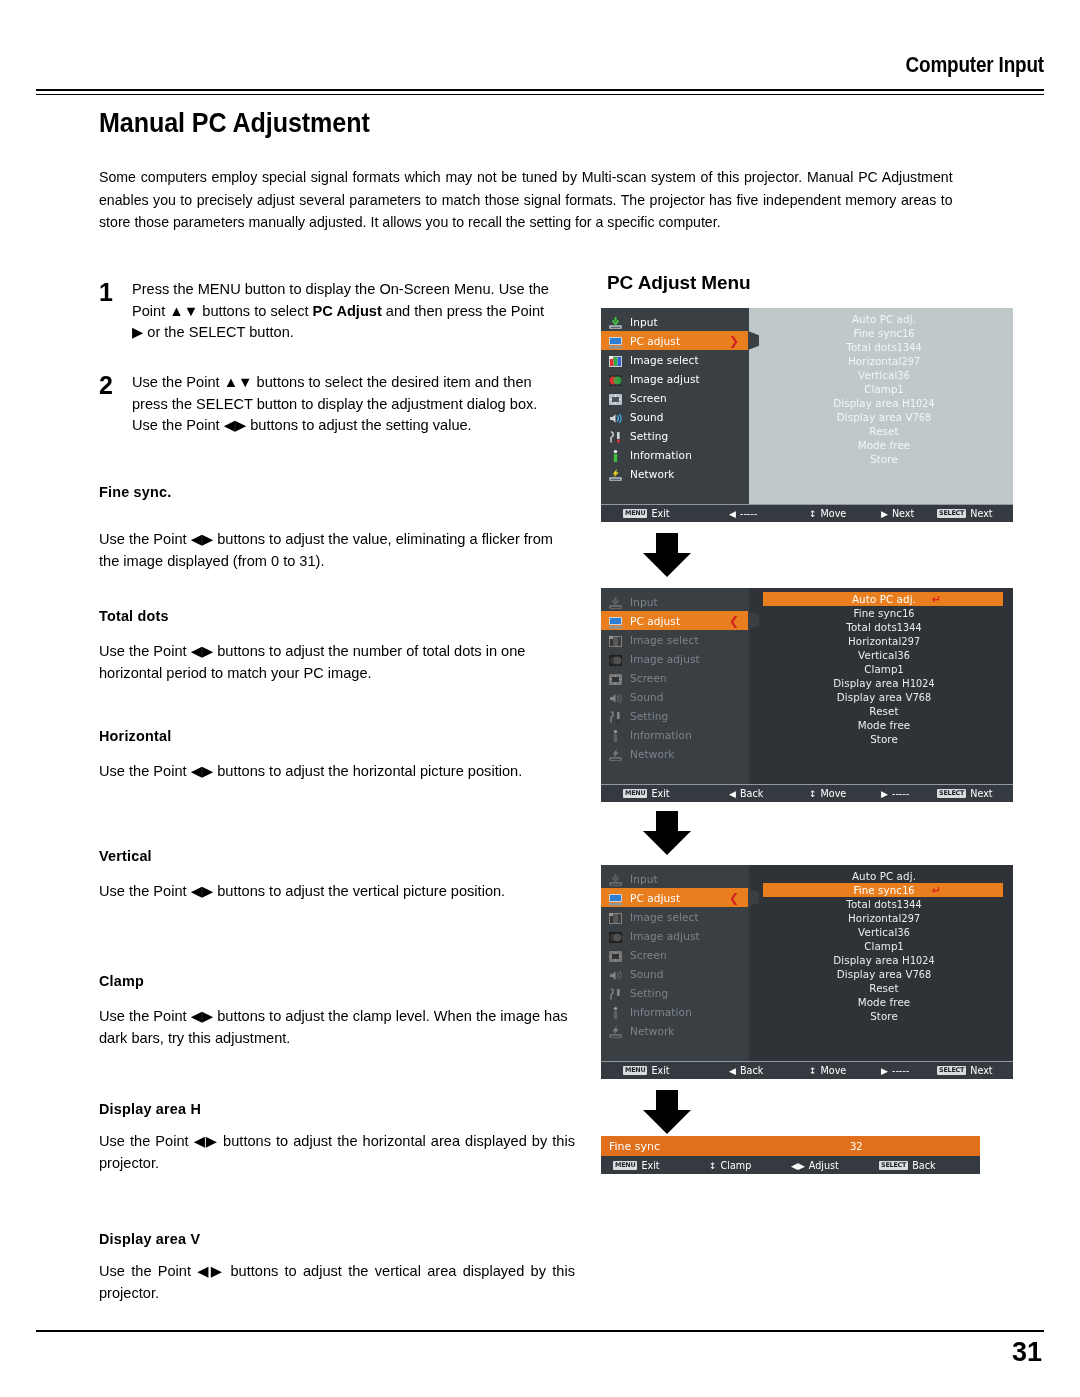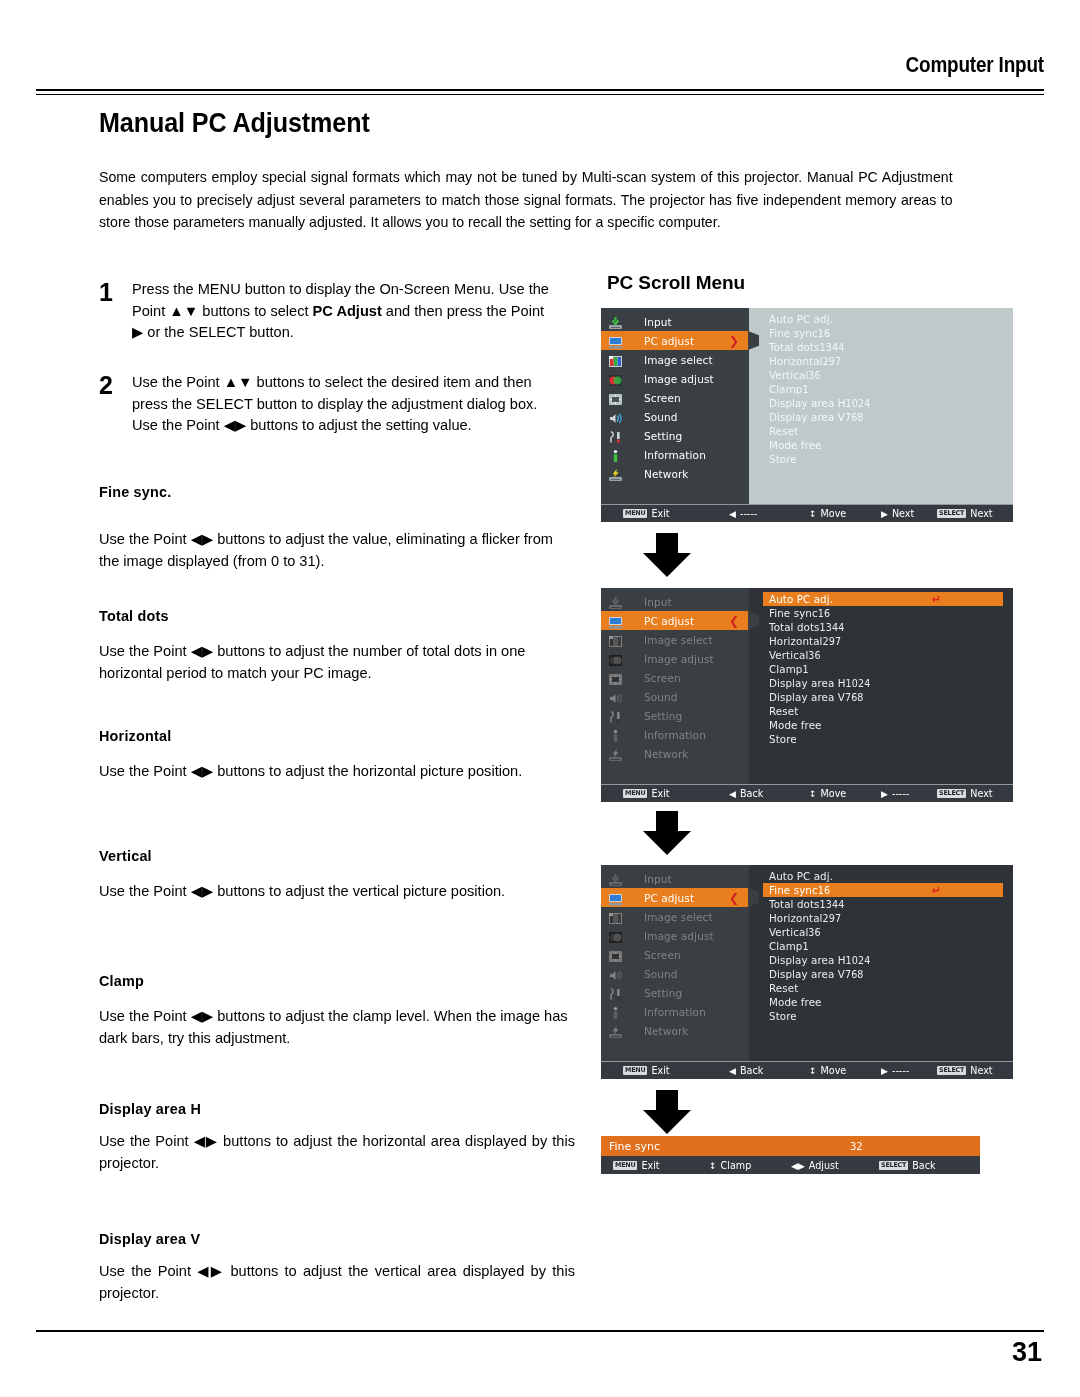--- a/index.html
+++ b/index.html
@@ -149,21 +149,21 @@
     height: 19px;
     display: flex;
     align-items: center;
     padding-left: 7px;
     box-sizing: border-box;
     position: relative;
   }
   .mi-label {
     font-size: 10.5px;
     color: #ffffff;
-    margin-left: 21px;
+    margin-left: 7px;
     white-space: nowrap;
     letter-spacing: 0.1px;
   }
   .mi.inactive .mi-label { color: #7c8489; }
   .mi.sel {
     background: #e87e1e;
   }
   .mi.sel .mi-label { color: #ffffff; }
   .mi .caret {
     position: absolute;
@@ -191,21 +191,21 @@
     position: relative;
     border-radius: 1px;
   }
   .ic.dim { filter: grayscale(1) brightness(0.62); }
 
   
   .row {
     height: 14px;
     display: flex;
     align-items: center;
-    justify-content: flex-start;
+    justify-content: center;
     font-size: 10.3px;
     color: #e9eef0;
     letter-spacing: 0.1px;
     padding: 0 4px 0 6px;
     box-sizing: border-box;
     position: relative;
   }
   .osd-right.dim .row { color: #f2f7f7; }
   .row .rv { font-size: 9.6px; }
   .row.hl {
@@ -357,21 +357,21 @@
 
 <div class="sec-head" style="left:99px; top:973px;">Clamp</div>
 <div class="sec-body" style="left:99px; top:1006px;"><span>Use the Point </span><span>◀▶</span><span> buttons to adjust the clamp level. When the image has dark bars, try this adjustment.</span></div>
 
 <div class="sec-head" style="left:99px; top:1101px;">Display area H</div>
 <div class="sec-body justify" style="left:99px; top:1131px; width:476px;"><span>Use the Point </span><span>◀▶</span><span> buttons to adjust the horizontal area displayed by this projector.</span></div>
 
 <div class="sec-head" style="left:99px; top:1231px;">Display area V</div>
 <div class="sec-body justify" style="left:99px; top:1261px; width:476px;"><span>Use the Point </span><span>◀▶</span><span> buttons to adjust the vertical area displayed by this projector.</span></div>
 
-<div class="osd-title">PC Scroll Menu</div>
+<div class="osd-title">PC Adjust Menu</div>
 
 <div class="osd" id="osd1" style="left:601px; top:308px;">
   <div class="osd-body">
     <div class="osd-left tall">
         <div class="mi">
           <span class="ic"><svg width="15" height="14" viewBox="0 0 15 14">
               <rect x="1" y="9" width="13" height="4" rx="1" fill="#9aa5ab"></rect>
               <rect x="3" y="11" width="9" height="1" fill="#5c676d"></rect>
               <path d="M7.5 1 v4 M4.5 4.5 L7.5 8 L10.5 4.5" stroke="#3fbf3f" stroke-width="2" fill="none"></path>
             </svg></span>

